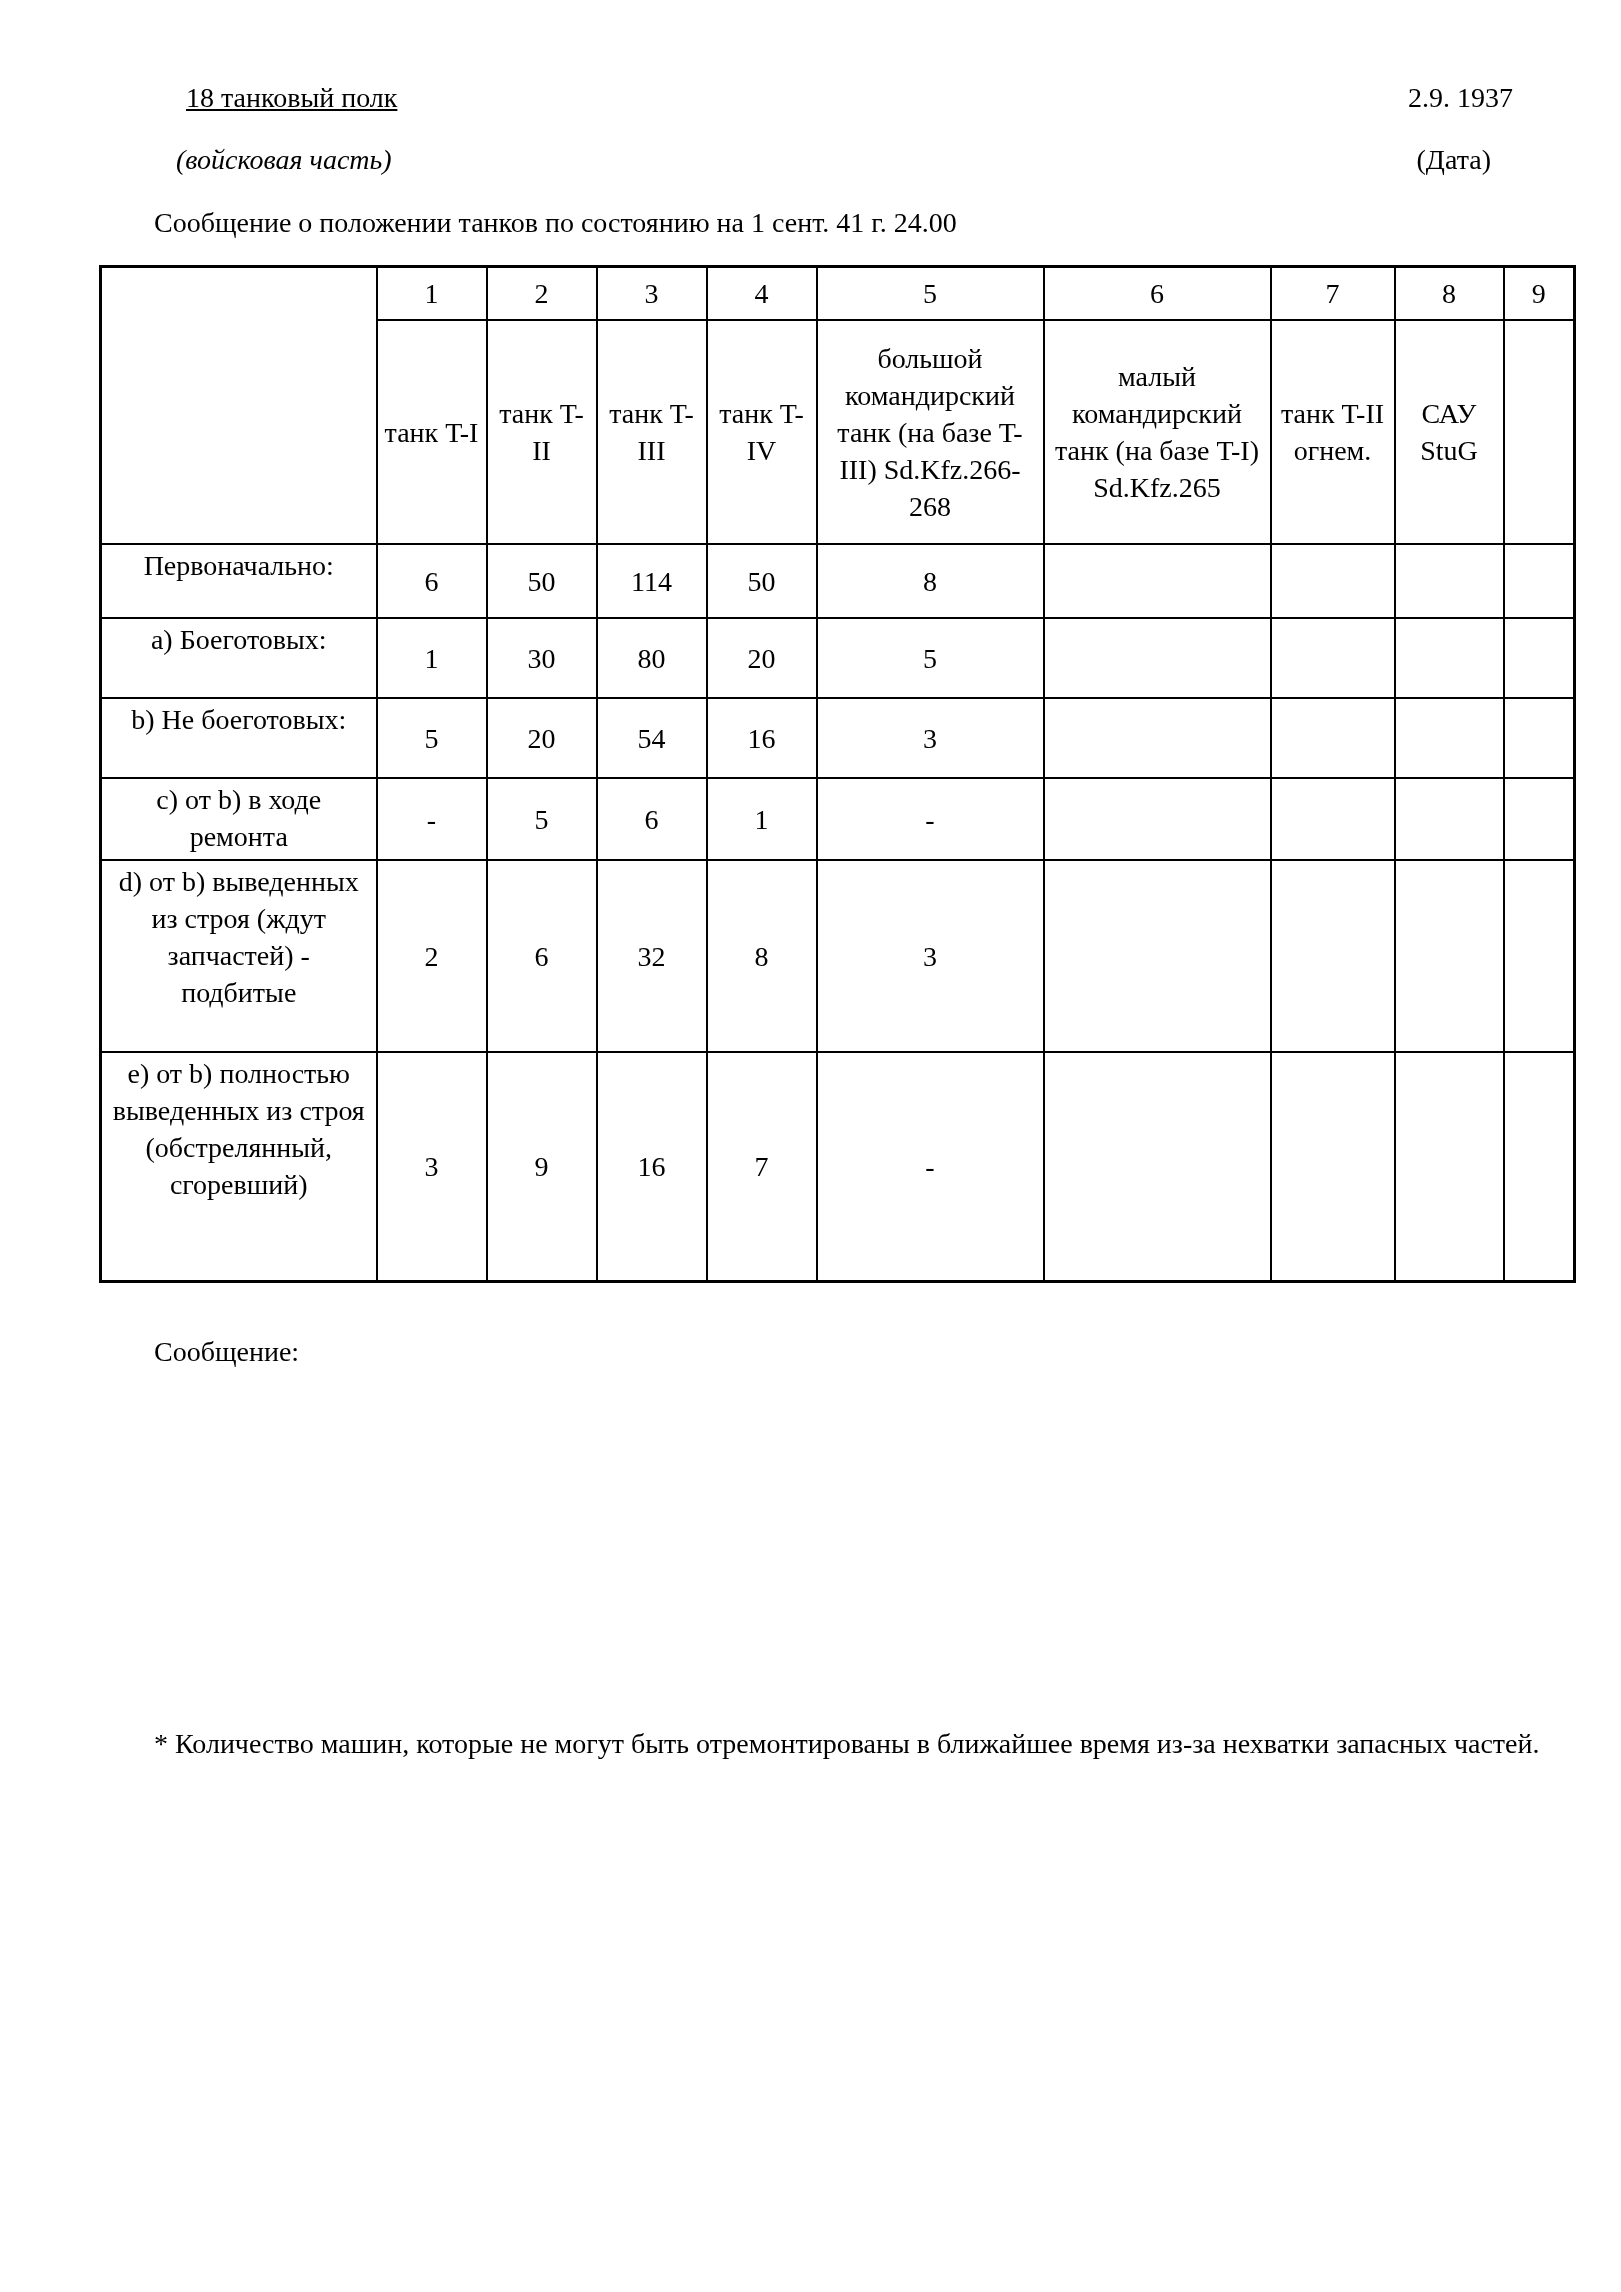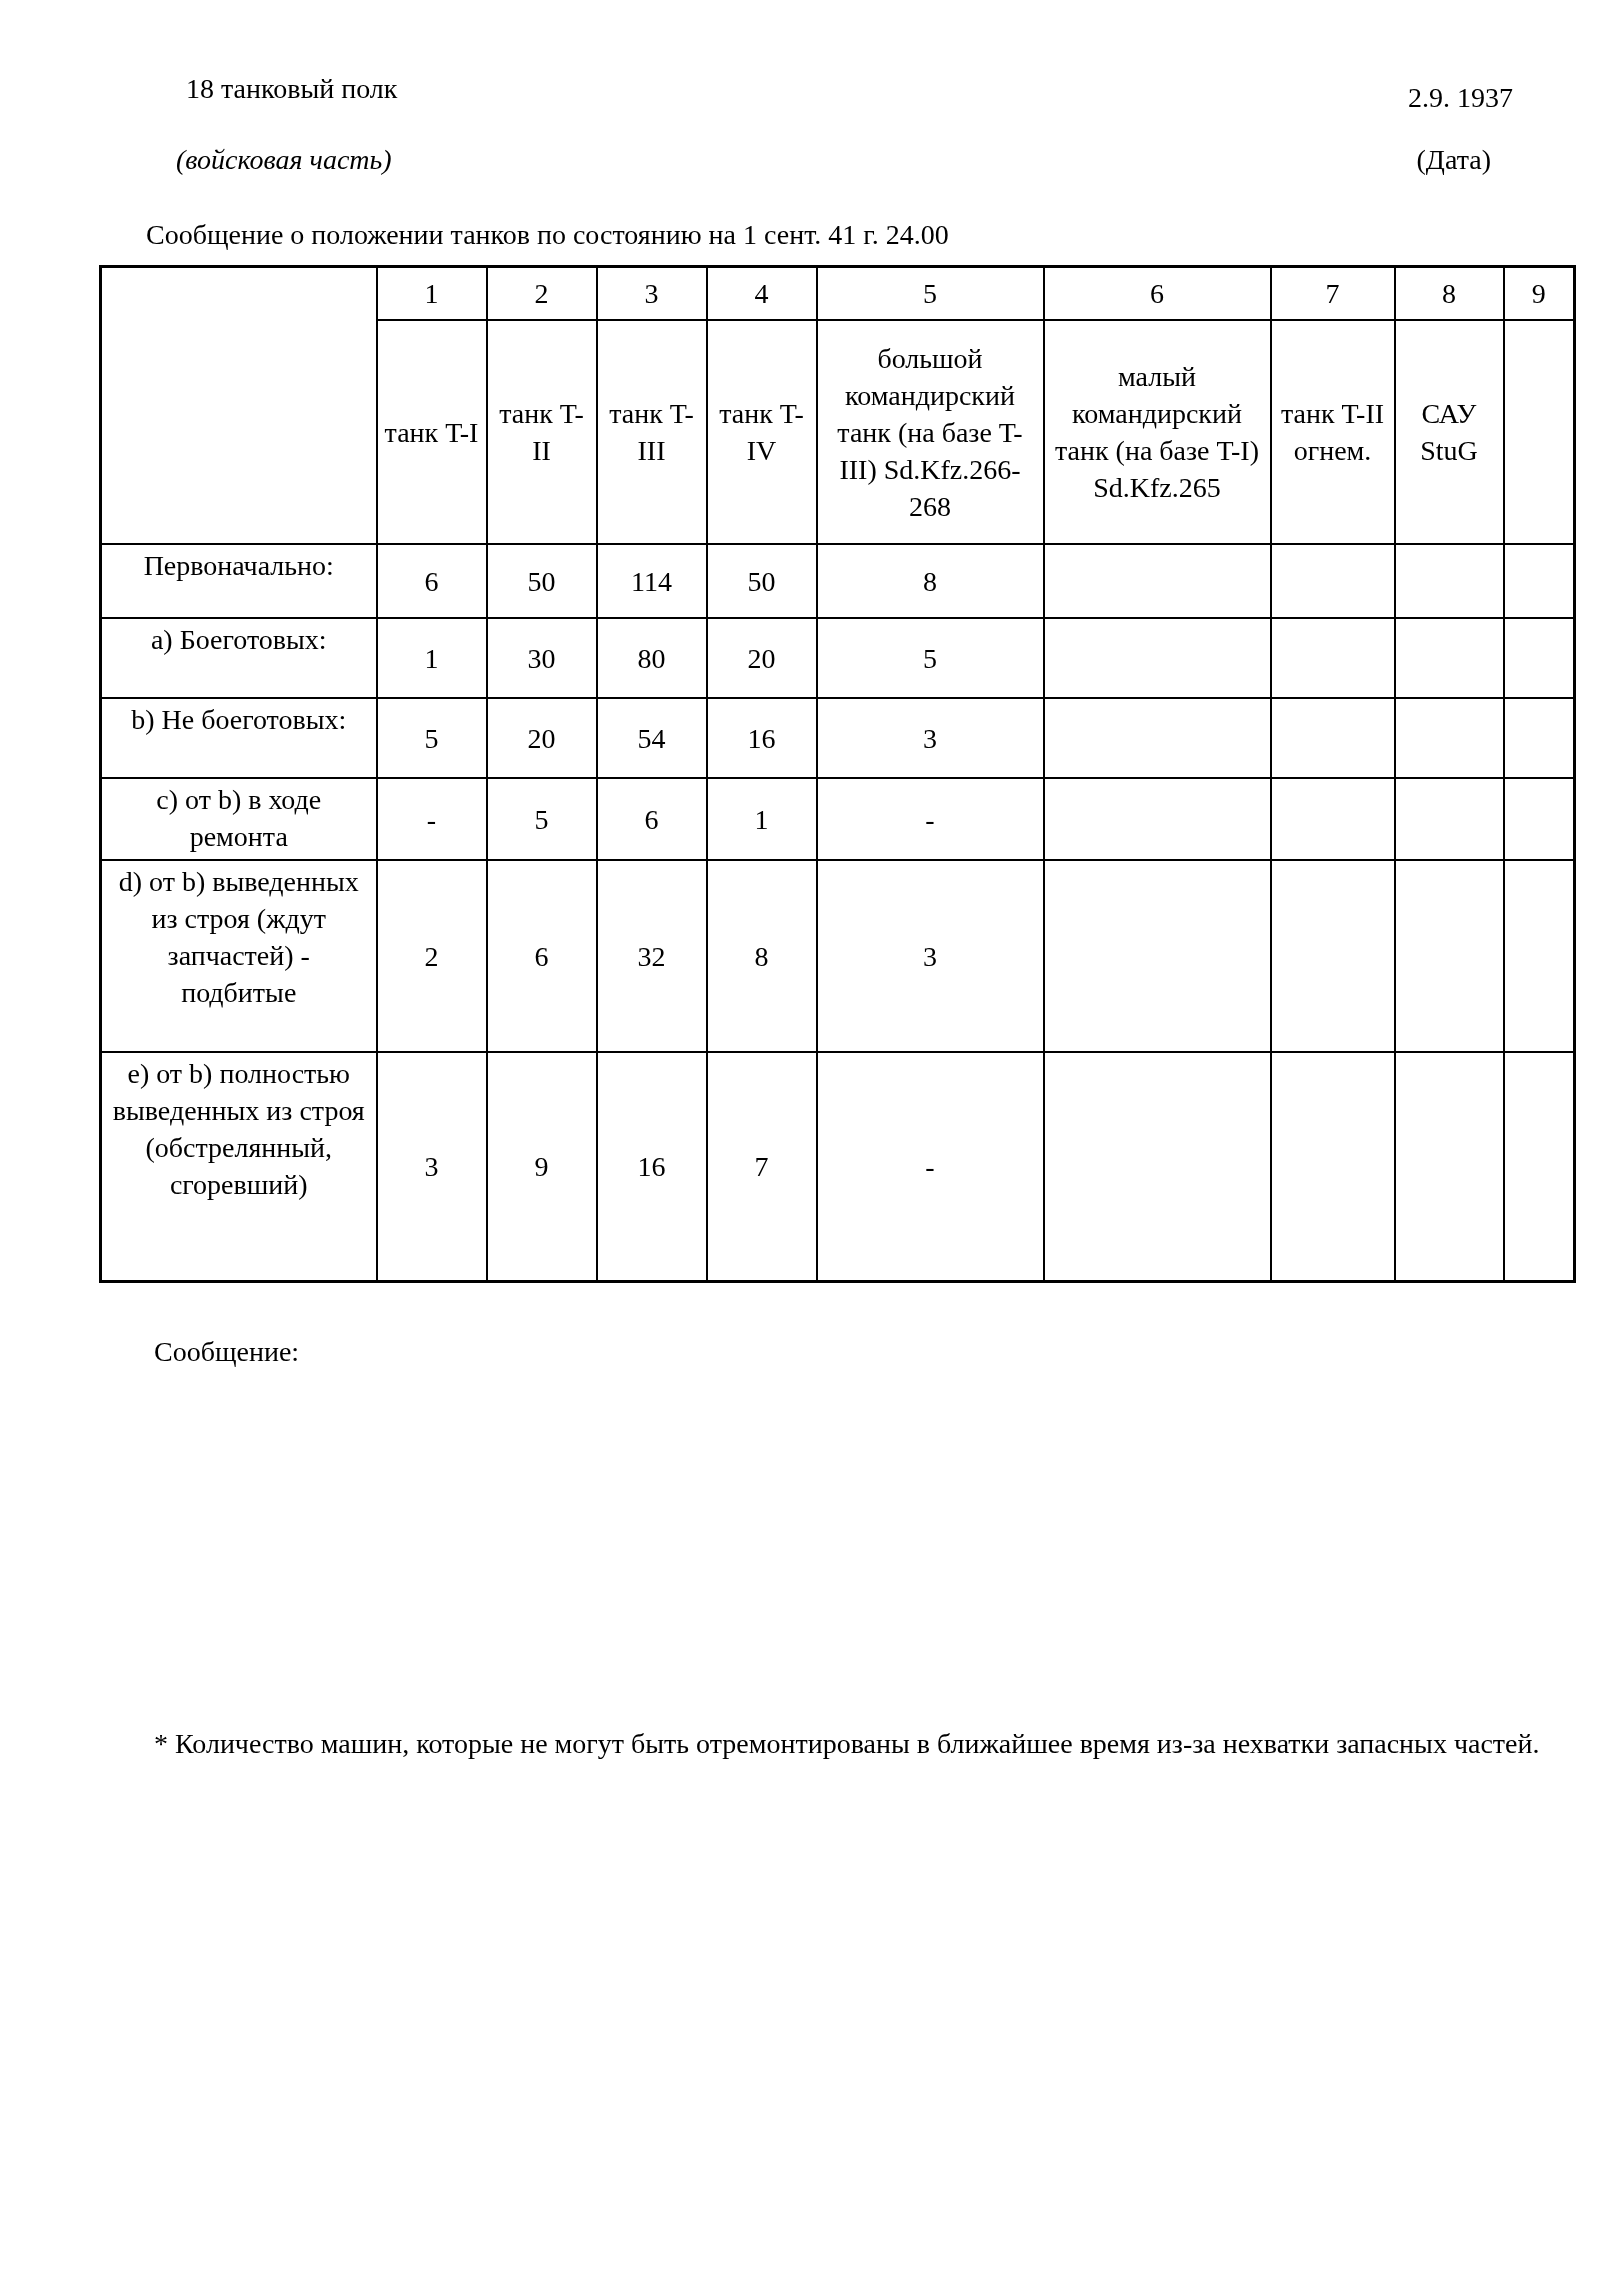--- a/index.html
+++ b/index.html
@@ -2,25 +2,25 @@
 <html><head>
   <meta charset="utf-8">
   <style>
     html, body { margin: 0; padding: 0; background: #ffffff; }
     body {
       width: 1621px; height: 2293px; position: relative; overflow: hidden;
       font-family: "Liberation Serif", "DejaVu Serif", serif;
       color: #000000;
     }
     .line { position: absolute; font-size: 28px; line-height: 33px; white-space: nowrap; }
-    #unit { left: 186px; top: 72px; }
+    #unit { left: 186px; top: 81px; text-decoration: underline; }
     #date { right: 108px; top: 81px; }
     #unit-caption { left: 176px; top: 143px; font-style: italic; }
     #date-caption { right: 130px; top: 143px; }
-    #report-title { left: 146px; top: 206px; margin-top: 12px; }
+    #report-title { left: 154px; top: 206px; }
 
     table.report {
       position: absolute; left: 99px; top: 265px;
       border-collapse: collapse;
       table-layout: fixed;
       width: 1474px;
       border: 3.9px solid #000;
     }
     table.report td, table.report th {
       border: 2.9px solid #000;

